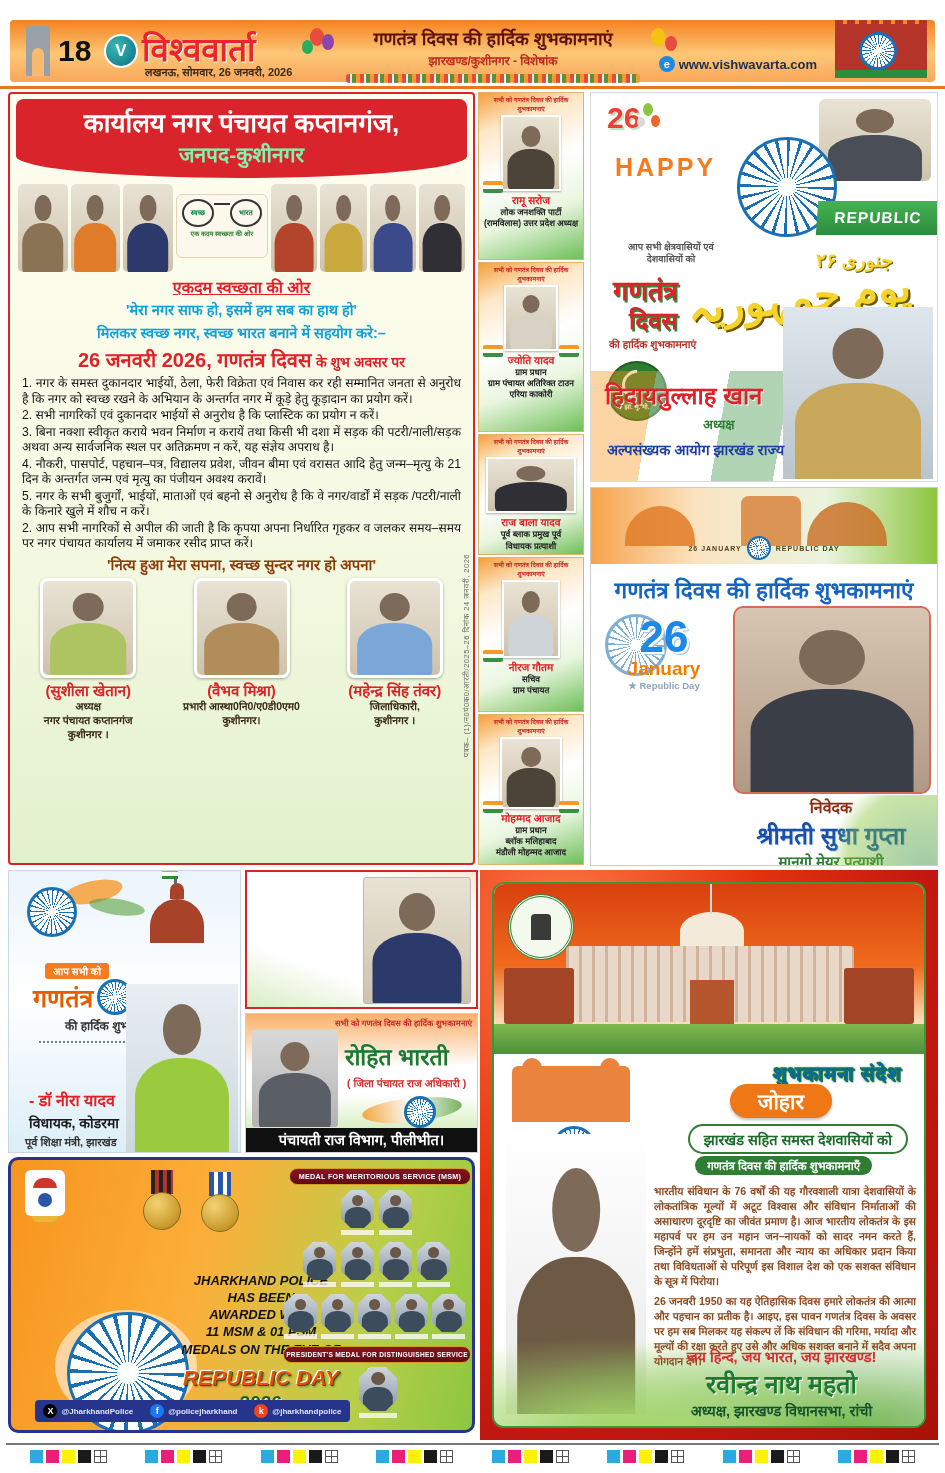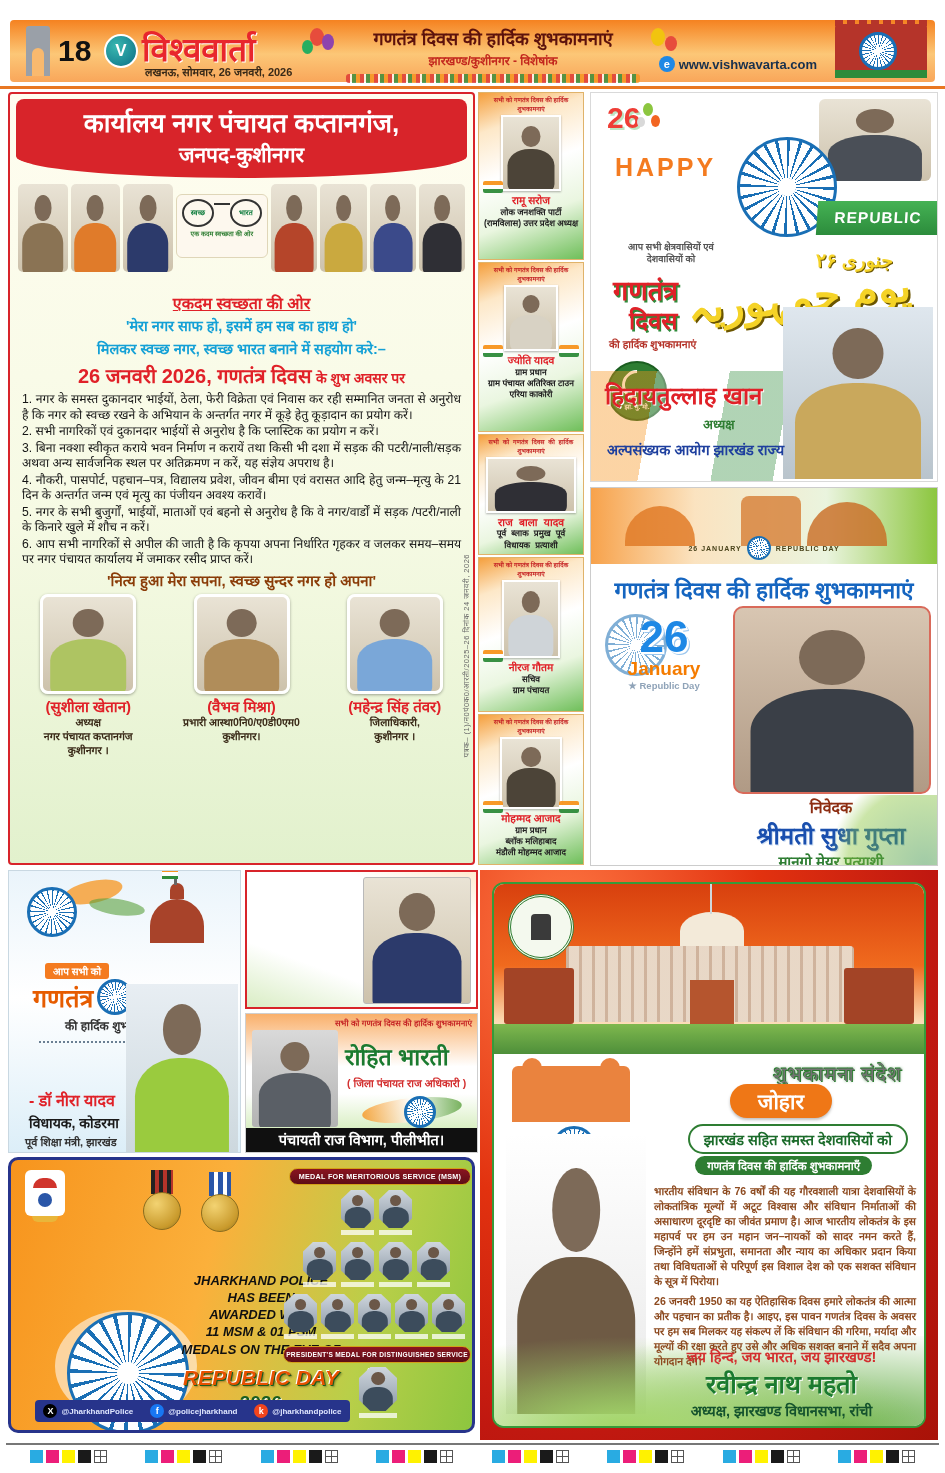--- a/index.html
+++ b/index.html
@@ -45,31 +45,31 @@
   .fort::after{content:"";position:absolute;left:0;bottom:-4px;width:100%;height:8px;background:#2e8b3a;}
   .fort .chakra{position:absolute;left:24px;top:8px;width:32px;height:32px;background-color:#fff;}
   .rule{position:absolute;left:0;top:86px;width:945px;height:3px;background:#e87722;}
   
   .kap{position:absolute;left:8px;top:92px;width:467px;height:773px;border:2px solid #d8242a;
       border-radius:4px;box-sizing:border-box;overflow:hidden;
       background:linear-gradient(180deg,#fffdf0 0%,#f6fae4 55%,#e2f1cd 100%);}
   .kap-title{margin:5px 6px 0;background:#d8242a;border-radius:8px 8px 50% 50%/8px 8px 22px 22px;
       text-align:center;padding:5px 2px 10px;}
   .kap-t1{font-size:26px;font-weight:900;color:#fff;}
-  .kap-t2{font-size:21px;font-weight:900;color:#ffffff;}
+  .kap-t2{font-size:21px;font-weight:900;color:#86efac;}
   .kap-photos{display:flex;align-items:flex-end;gap:3px;padding:2px 8px 0;height:92px;}
   .lphoto{width:60px;height:88px;border-radius:5px;}
   .swachh{width:112px;height:64px;background:#fdf8ee;border:1px solid #dfd6b8;border-radius:6px;
       align-self:center;text-align:center;padding-top:4px;box-sizing:border-box;}
   .lens{display:inline-block;width:28px;height:24px;border:2px solid #333;border-radius:50%;
       font-size:7px;font-weight:800;color:#0a7a3a;line-height:24px;}
   .bridge{display:inline-block;width:16px;height:10px;border-top:2px solid #333;vertical-align:top;margin-top:4px;}
   .swachh-sub{font-size:6.5px;font-weight:800;color:#2e7d32;margin-top:2px;}
   .kap-sloganh{text-align:center;font-size:16px;font-weight:900;color:#e02128;
-      text-decoration:underline;margin-top:20px;}
+      text-decoration:underline;margin-top:4px;}
   .kap-blue{text-align:center;font-size:14.5px;font-weight:800;color:#13a0d6;line-height:1.42;margin-top:2px;}
   .kap-date{text-align:center;margin-top:3px;}
   .kap-date b{font-size:20px;font-weight:900;color:#e02128;}
   .kap-date span{font-size:14px;font-weight:900;color:#e02128;}
   .kap-intro{font-size:14.2px;font-weight:800;color:#a63d0d;text-align:center;line-height:1.35;
       padding:2px 10px 0;}
   .kap-points{padding:3px 12px 0;font-size:12.2px;color:#141414;line-height:1.27;text-align:justify;}
   .kap-points div{margin-bottom:1px;}
   .kap-quote{text-align:center;font-size:15px;font-weight:900;color:#8a3c08;margin-top:3px;}
   .kap-people{display:flex;justify-content:space-evenly;margin-top:4px;}
@@ -269,21 +269,21 @@
       background-image:repeating-linear-gradient(90deg,rgba(150,95,60,.30) 0 3px,transparent 3px 13px),
       linear-gradient(rgba(170,110,70,.18) 0 100%);border-radius:4px 4px 0 0;}
   .bl-dome{position:absolute;left:186px;top:28px;width:64px;height:38px;background:#f3ead9;
       border-radius:50% 50% 0 0;}
   .bl-wl{position:absolute;left:10px;top:84px;width:70px;height:56px;background:#a34426;border-radius:3px;}
   .bl-wr{position:absolute;right:10px;top:84px;width:70px;height:56px;background:#a34426;border-radius:3px;}
   .bl-center{position:absolute;left:196px;top:96px;width:44px;height:44px;background:#b5552e;}
   .bl-lawn{position:absolute;left:0;top:140px;width:100%;height:30px;
       background:linear-gradient(180deg,#7fb84e,#4e8f3a);}
   .bl-pole{position:absolute;left:216px;top:-26px;width:2px;height:56px;background:#cfd8dc;}
-  .ma-smsg{position:absolute;right:22px;top:176px;font-size:20px;font-weight:400;color:#737373;
+  .ma-smsg{position:absolute;right:22px;top:176px;font-size:20px;font-weight:700;color:#0369a1;
       letter-spacing:1px;text-shadow:0 0 3px #2e7d32,1px 1px 0 #2e7d32,-1px -1px 0 #2e7d32;}
   .ma-fort{position:absolute;left:18px;top:182px;width:118px;height:56px;background:#e8762a;
       border-radius:6px 6px 0 0;opacity:.9;}
   .ma-fort::before{content:"";position:absolute;top:-8px;left:10px;width:20px;height:14px;
       background:#e8762a;border-radius:10px 10px 0 0;}
   .ma-fort::after{content:"";position:absolute;top:-8px;right:10px;width:20px;height:14px;
       background:#e8762a;border-radius:10px 10px 0 0;}
   .ma-chakra{position:absolute;left:58px;top:242px;width:38px;height:38px;background-color:#fff;}
   .ma-johar{position:absolute;right:92px;top:200px;background:#ef7716;color:#fff;font-size:21px;
       font-weight:900;padding:3px 28px;border-radius:20px;box-shadow:0 2px 3px rgba(0,0,0,.25);}
@@ -369,21 +369,21 @@
     <div class="kap-date">
       <b>26 जनवरी 2026, गणतंत्र दिवस</b>
       <span> के शुभ अवसर पर</span>
     </div>
     <div class="kap-points">
       <div>1. नगर के समस्त दुकानदार भाईयों, ठेला, फेरी विक्रेता एवं निवास कर रही सम्मानित जनता से अनुरोध है कि नगर को स्वच्छ रखने के अभियान के अन्तर्गत नगर में कूड़े हेतु कूड़ादान का प्रयोग करें।</div>
       <div>2. सभी नागरिकों एवं दुकानदार भाईयों से अनुरोध है कि प्लास्टिक का प्रयोग न करें।</div>
       <div>3. बिना नक्शा स्वीकृत कराये भवन निर्माण न करायें तथा किसी भी दशा में सड़क की पटरी/नाली/सड़क अथवा अन्य सार्वजनिक स्थल पर अतिक्रमण न करें, यह संज्ञेय अपराध है।</div>
       <div>4. नौकरी, पासपोर्ट, पहचान–पत्र, विद्यालय प्रवेश, जीवन बीमा एवं वरासत आदि हेतु जन्म–मृत्यु के 21 दिन के अन्तर्गत जन्म एवं मृत्यु का पंजीयन अवश्य करावें।</div>
       <div>5. नगर के सभी बुजुर्गों, भाईयों, माताओं एवं बहनो से अनुरोध है कि वे नगर/वार्डों में सड़क /पटरी/नाली के किनारे खुले में शौच न करें।</div>
-      <div>6. आप सभी नागरिकों से अपील की जाती है कि कृपया अपना निर्धारित गृहकर व जलकर समय–समय पर नगर पंचायत कार्यालय में जमाकर रसीद प्राप्त करें।</div>
+      <div>2. आप सभी नागरिकों से अपील की जाती है कि कृपया अपना निर्धारित गृहकर व जलकर समय–समय पर नगर पंचायत कार्यालय में जमाकर रसीद प्राप्त करें।</div>
     </div>
     <div class="kap-quote">'नित्य हुआ मेरा सपना, स्वच्छ सुन्दर नगर हो अपना'</div>
     <div class="kap-people">
       <div class="kperson">
         <div class="ph pph" style="--cloth:#aec462;"></div>
         <div class="kname">(सुशीला खेतान)</div>
         <div class="krole">अध्यक्ष
 नगर पंचायत कप्तानगंज
 कुशीनगर ।</div>
       </div>
@@ -416,21 +416,21 @@
     <div class="mcard" style="height:172px;">
       <div class="mhead">सभी को गणतंत्र दिवस की हार्दिक शुभकामनाएं</div>
       <div class="ph mphoto" style="width:50px;height:62px;--cloth:#d8d2c4;"></div>
       <div class="mflag flagstrip" style="left:4px;top:82px;"></div>
       <div class="mflag flagstrip" style="right:4px;top:82px;"></div>
       <div class="mname">ज्योति यादव</div>
       <div class="mlines">ग्राम प्रधान
 ग्राम पंचायत अतिरिक्त टाउन
 एरिया काकोरी</div>
     </div>
-    <div class="mcard" style="height:122px;font-family:Liberation Mono, monospace;">
+    <div class="mcard" style="height:122px;">
       <div class="mhead">सभी को गणतंत्र दिवस की हार्दिक शुभकामनाएं</div>
       <div class="ph mphoto" style="width:86px;height:52px;--cloth:#2f2f35;"></div>
       <div class="mname">राज बाला यादव</div>
       <div class="mlines">पूर्व ब्लाक प्रमुख पूर्व
 विधायक प्रत्याशी</div>
     </div>
     <div class="mcard" style="height:156px;">
       <div class="mhead">सभी को गणतंत्र दिवस की हार्दिक शुभकामनाएं</div>
       <div class="ph mphoto" style="width:54px;height:74px;--cloth:#cfd4d8;"></div>
       <div class="mflag flagstrip" style="left:4px;top:92px;"></div>

